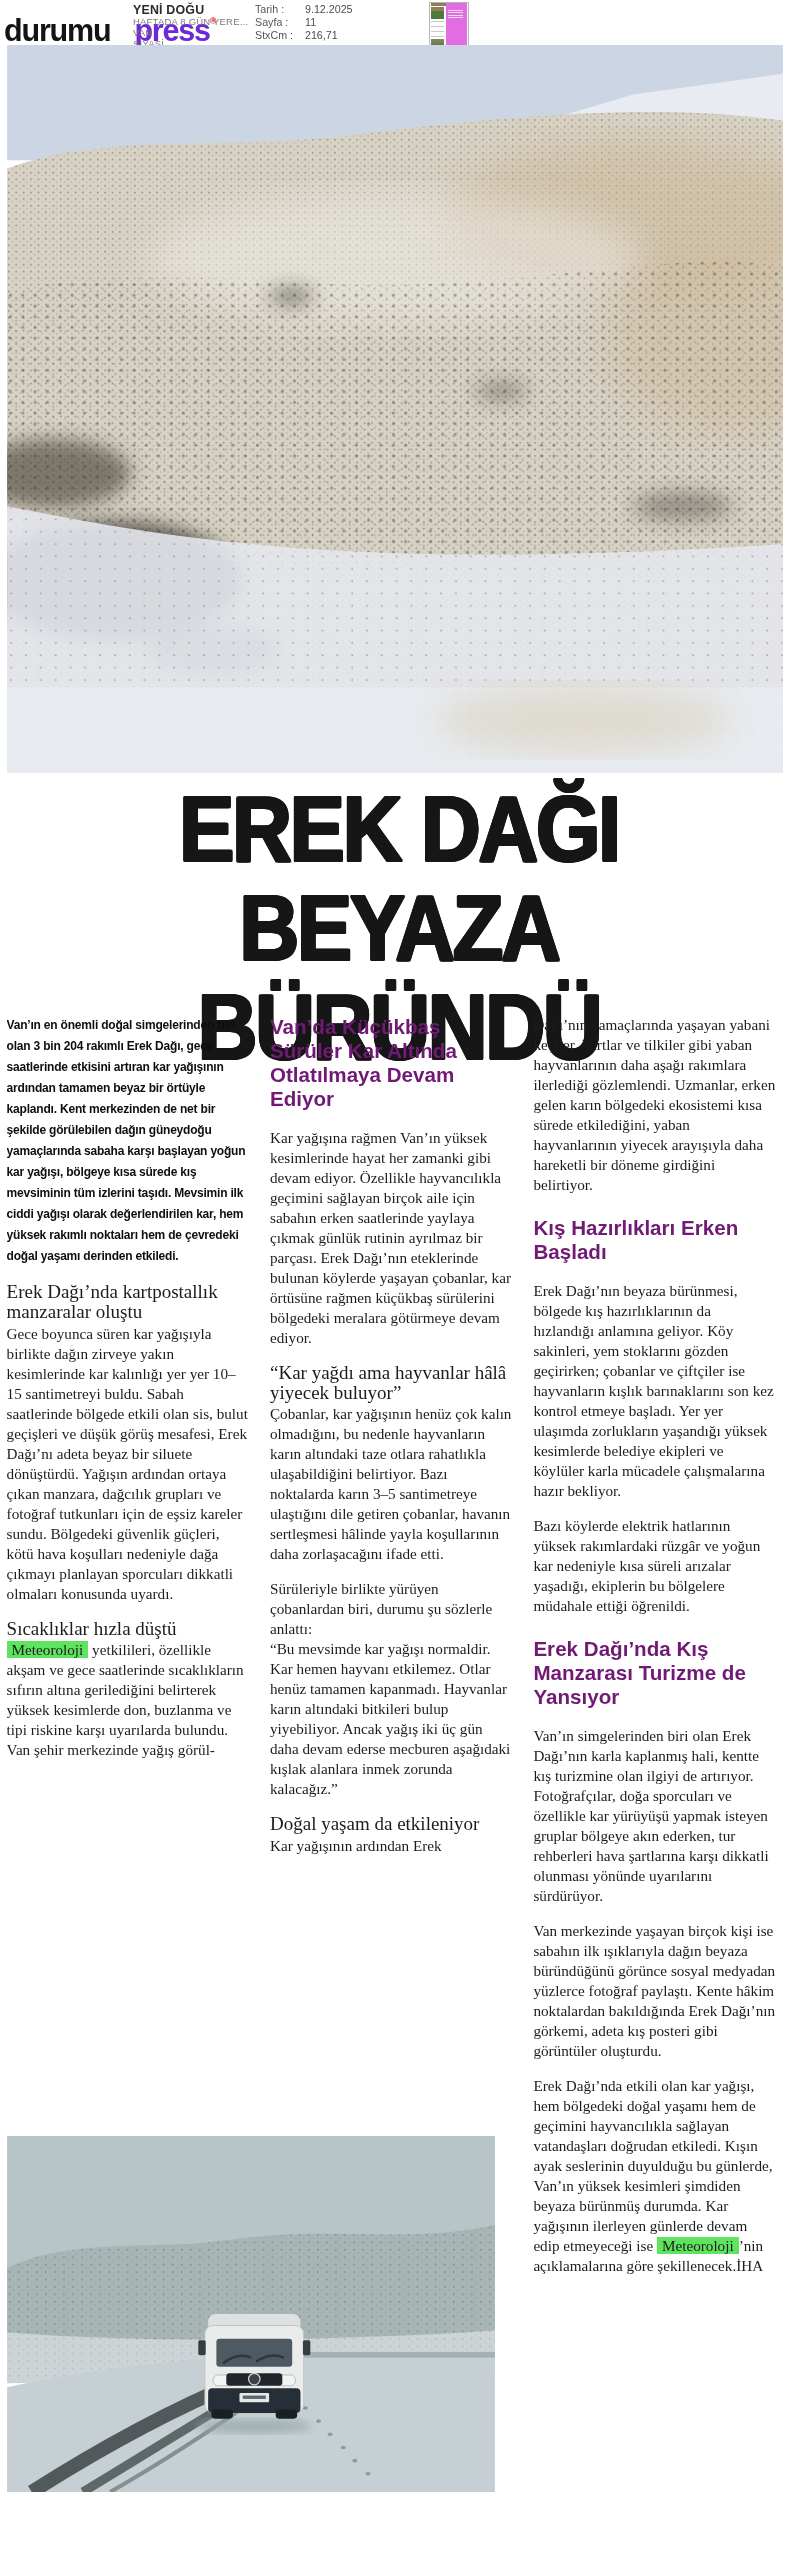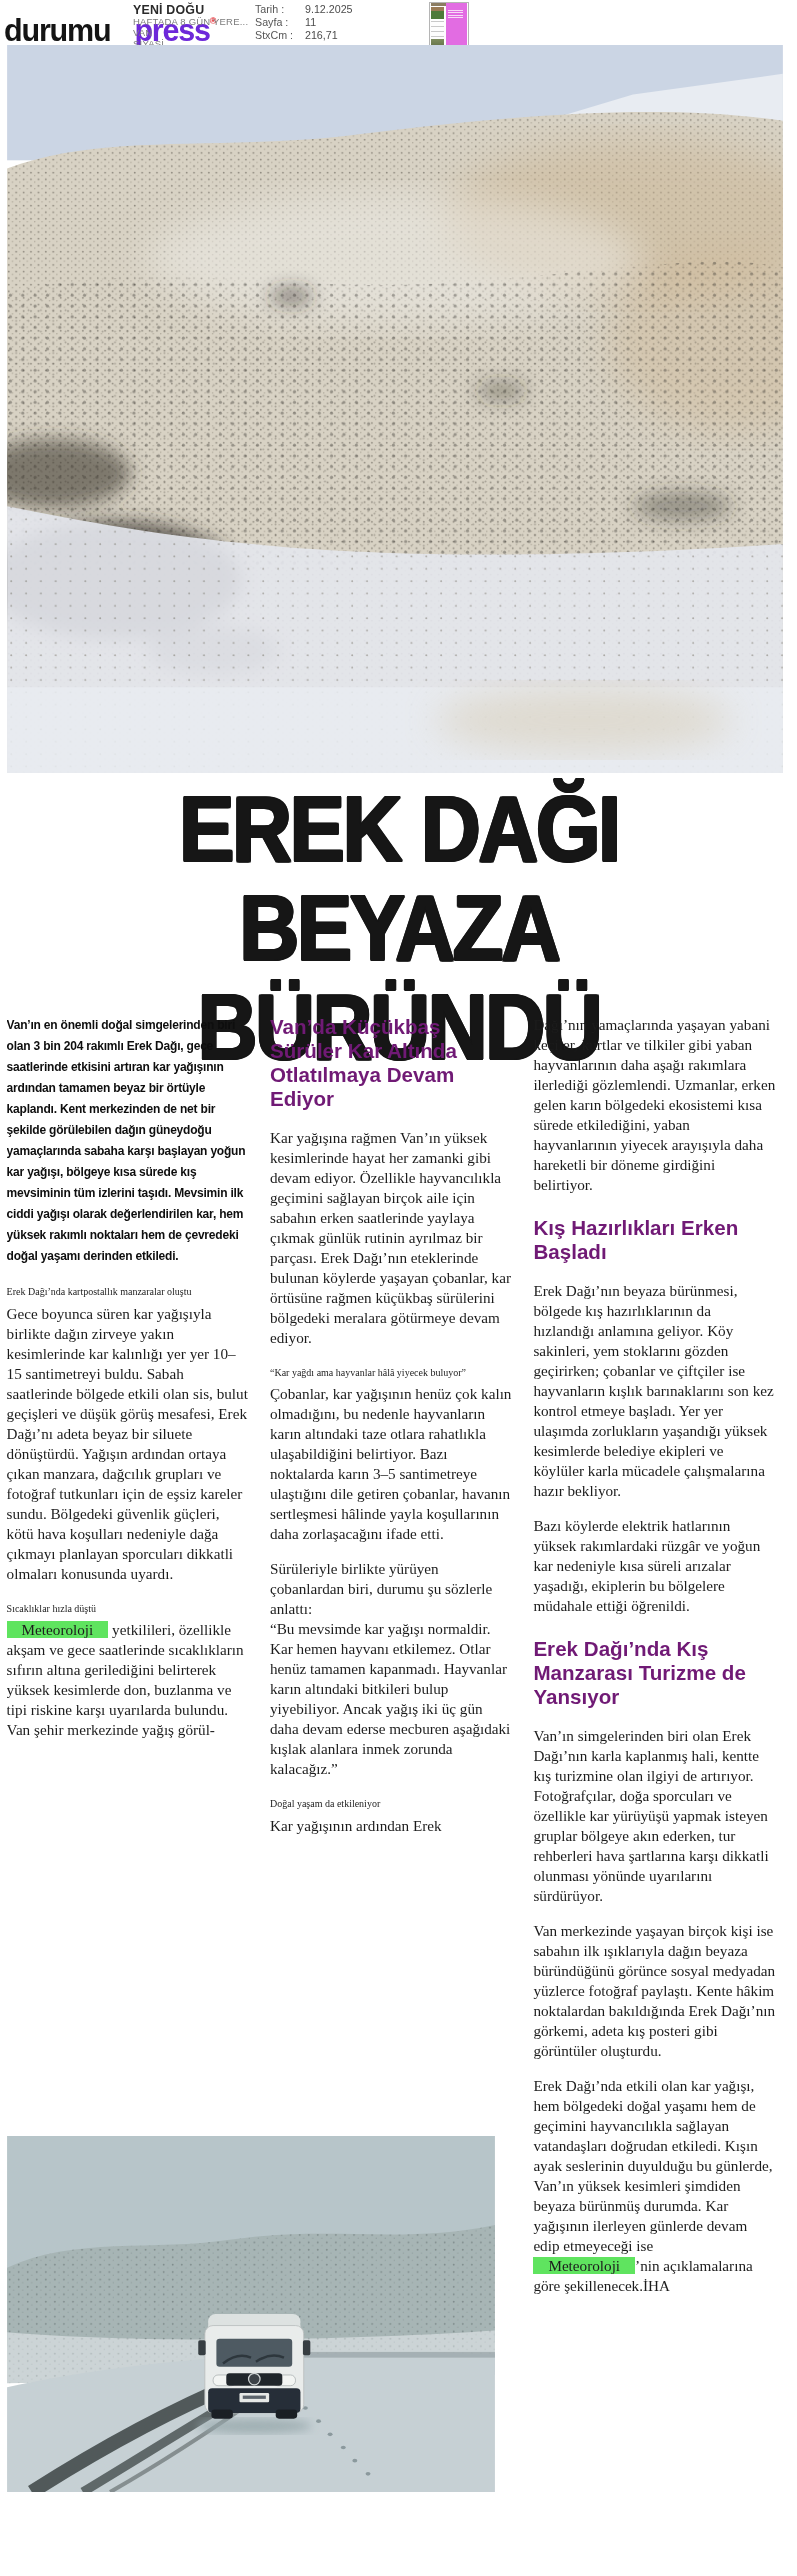--- a/index.html
+++ b/index.html
@@ -48,27 +48,27 @@
   .cols{position:absolute;left:6.6px;top:1015px;width:771px;display:flex;gap:21.4px;}
   .col{width:242px;overflow:hidden;}
   .col-1,.col-2{height:1114px;}
   .col-3{height:1529px;}
   .blk{margin:0;}
   .blk + .blk{margin-top:15px;}
   .blk.lead{font-family:"Liberation Sans",sans-serif;font-weight:bold;font-size:12px;
             line-height:21px;color:#0e0e0e;letter-spacing:-0.2px;}
   .blk.body{font-family:"Liberation Serif",serif;font-size:15.2px;line-height:20px;
             color:#1c1c1c;white-space:pre-line;}
-  .blk.kicker{font-family:"Liberation Serif",serif;font-size:10px;line-height:20px;color:#1c1c1c;}
+  .blk.kicker{font-family:"Liberation Serif",serif;font-size:19px;line-height:20px;color:#1c1c1c;}
   .blk.kicker + .blk.body{margin-top:1.6px;}
   .blk.subhead{font-family:"Liberation Sans",sans-serif;font-weight:bold;font-size:20.6px;
             line-height:24px;color:#701a75;}
   .blk + .blk.subhead{margin-top:21.4px;}
   .blk.subhead + .blk{margin-top:16.5px;}
-  .hl{background:#5fe45f;padding:0 15px;}
+  .hl{background:#5fe45f;padding:0 5px;}
 </style>
 </head>
 <body>
 
 <div class="page">
 
   <div class="logo">
     <span class="lp1">durumu</span><span class="lp2">press</span><sup>®</sup>
   </div>
 

